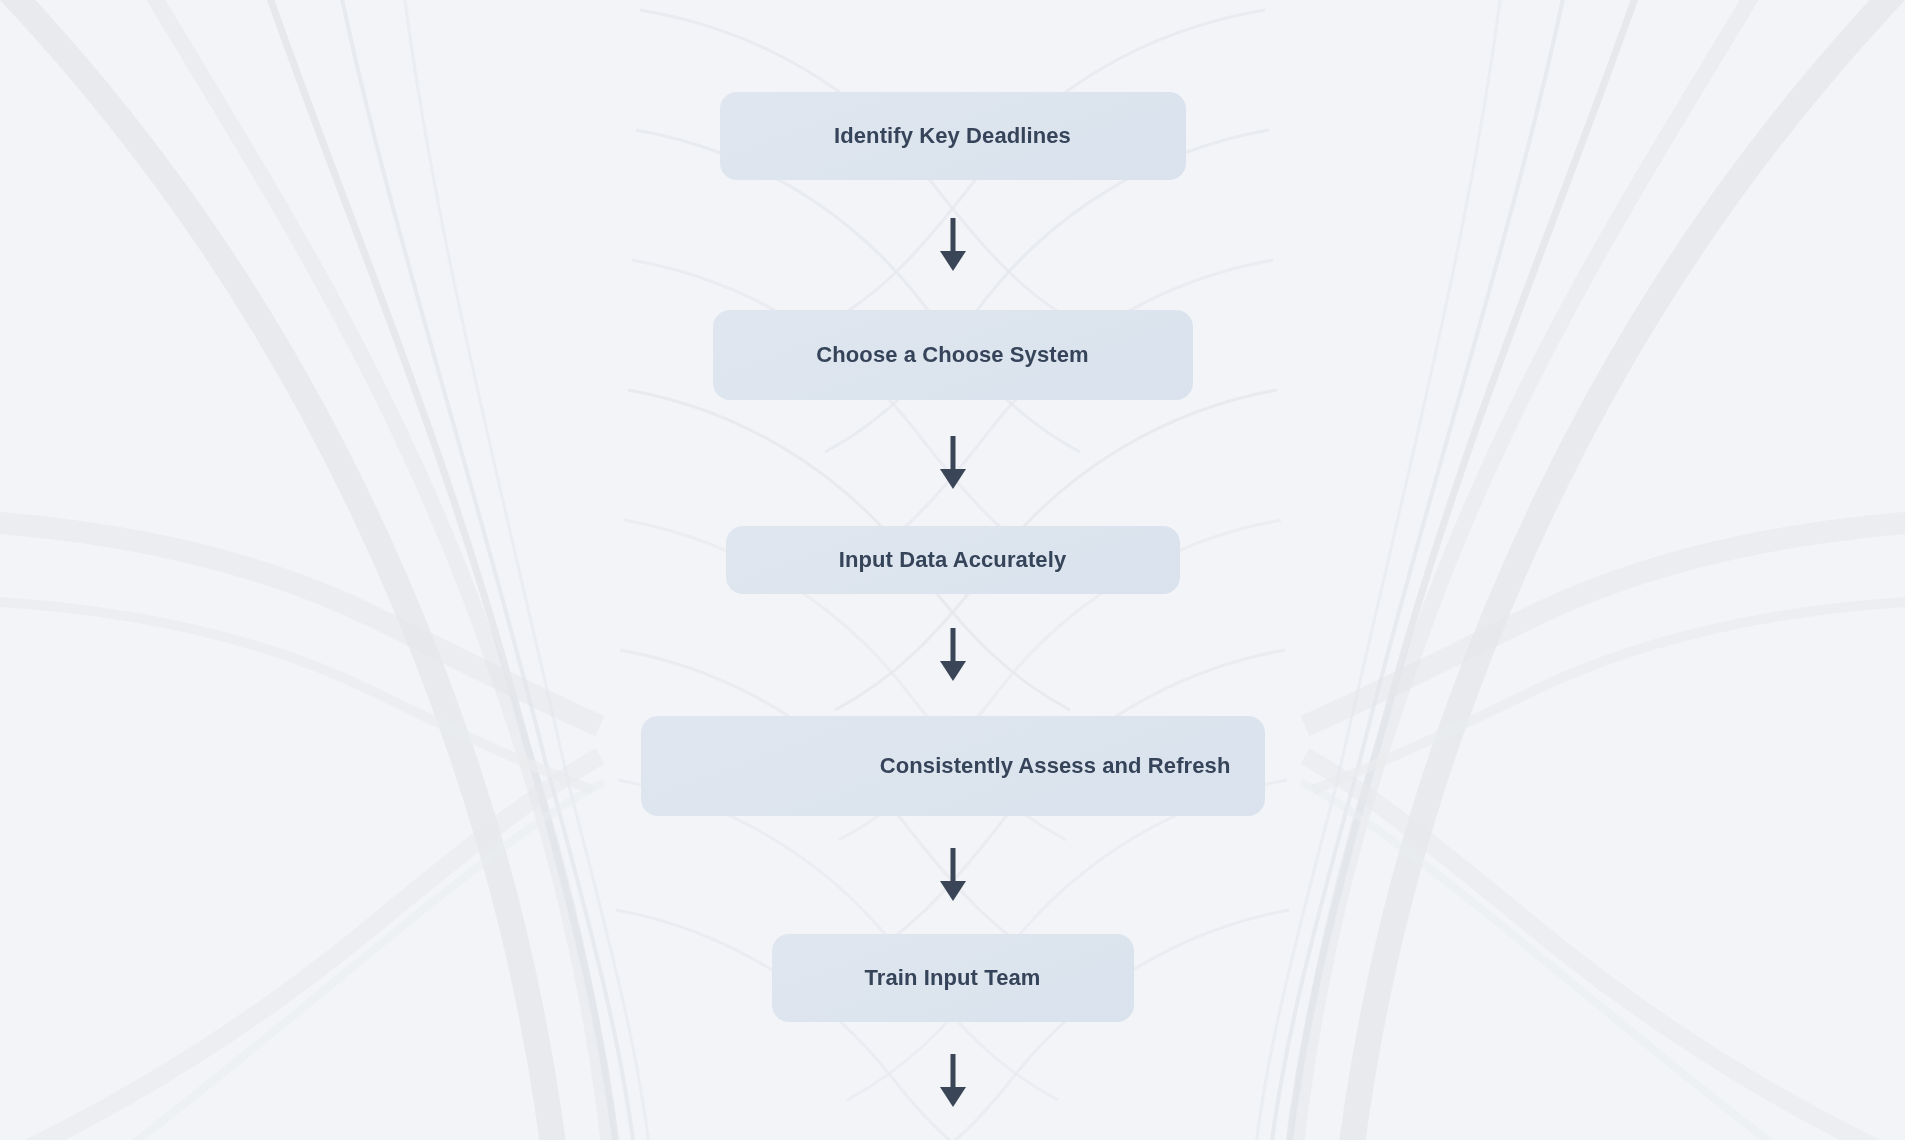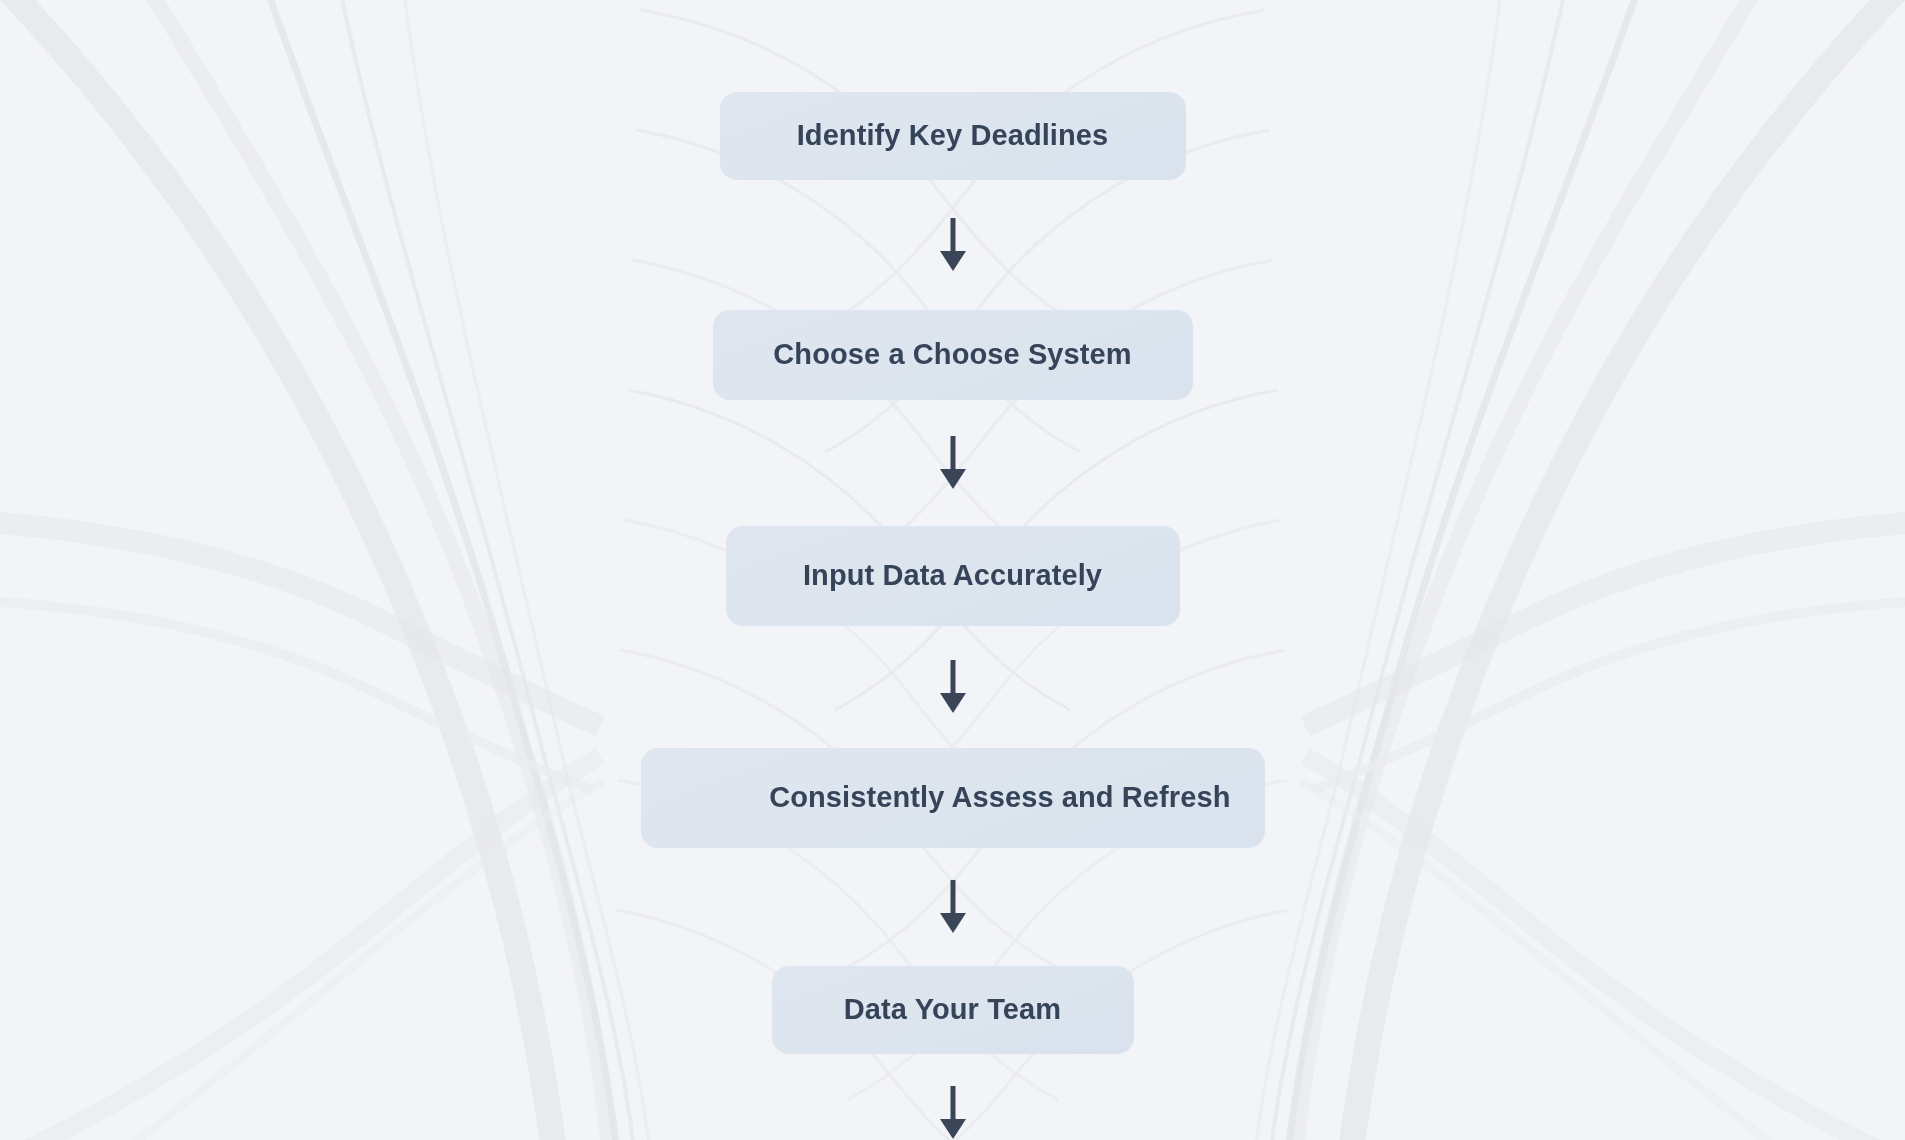--- a/index.html
+++ b/index.html
@@ -44,32 +44,32 @@
     border-radius: 17px;
     display: flex;
     align-items: center;
     justify-content: center;
     box-sizing: border-box;
     padding: 0 34px;
     height: 88px;
   }
   .node-label {
     color: #36445a;
-    font-size: 29px;
+    font-size: 22px;
     font-weight: 700;
     line-height: 1.1;
     letter-spacing: 0.1px;
     white-space: nowrap;
     text-align: center;
   }
 
   
   .node.n0 { width: 466px; height: 88px; }
   .node.n1 { width: 480px; height: 90px; }
-  .node.n2 { width: 454px; height: 100px; }
+  .node.n2 { width: 454px; height: 68px; }
   .node.n3 { width: 624px; height: 100px; justify-content: flex-end; }
   .node.n4 { width: 362px; height: 88px; }
 
   .connector {
     width: 40px;
     height: 54px;
     display: flex;
     align-items: center;
     justify-content: center;
   }
@@ -167,21 +167,21 @@
   <div class="spacer gap-3"></div>
   <div class="connector">
     <svg width="30" height="54" viewBox="0 0 30 54">
       <rect x="12.5" y="0" width="5" height="36" fill="#3a4657"></rect>
       <polygon points="2,33 28,33 15,53" fill="#3a4657"></polygon>
     </svg>
   </div>
   <div class="spacer gap-3"></div>
 
   <div class="node n4">
-    <span class="node-label">Data Your Team</span>
+    <span class="node-label">Train Input Team</span>
   </div>
 
   <div class="spacer gap-4"></div>
   <div class="connector">
     <svg width="30" height="54" viewBox="0 0 30 54">
       <rect x="12.5" y="0" width="5" height="36" fill="#3a4657"></rect>
       <polygon points="2,33 28,33 15,53" fill="#3a4657"></polygon>
     </svg>
   </div>
   <div class="spacer gap-4"></div>

